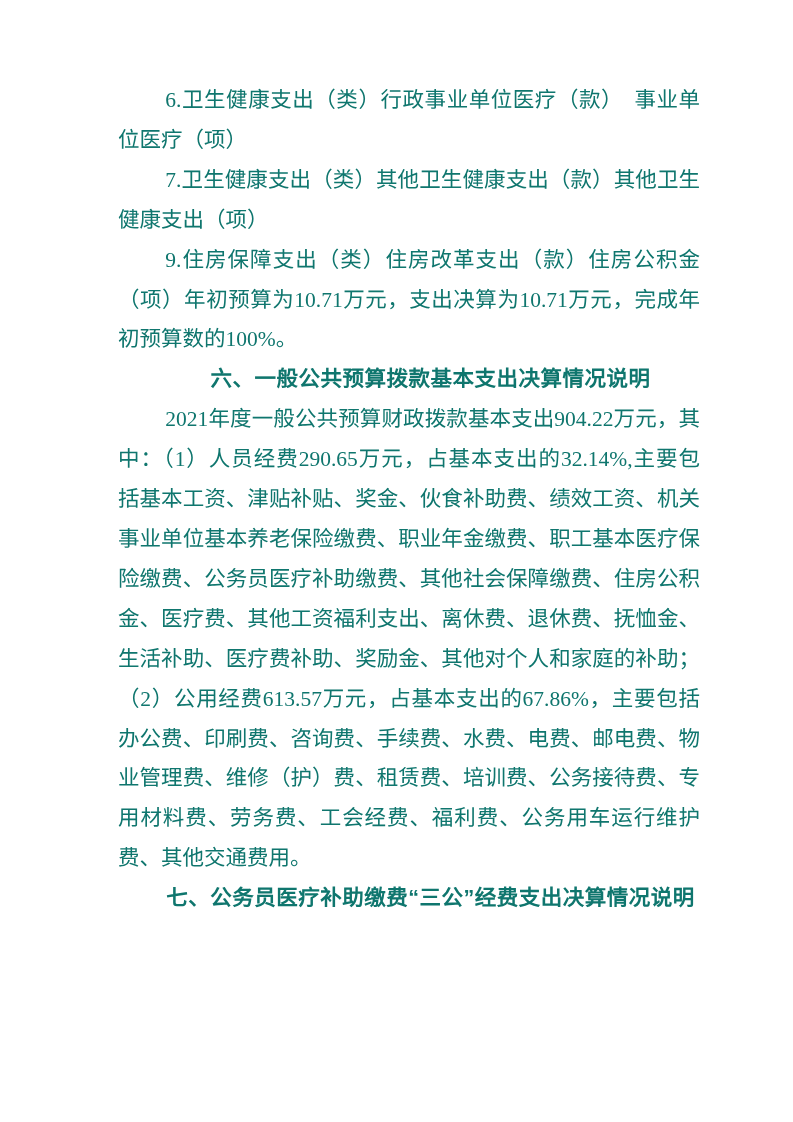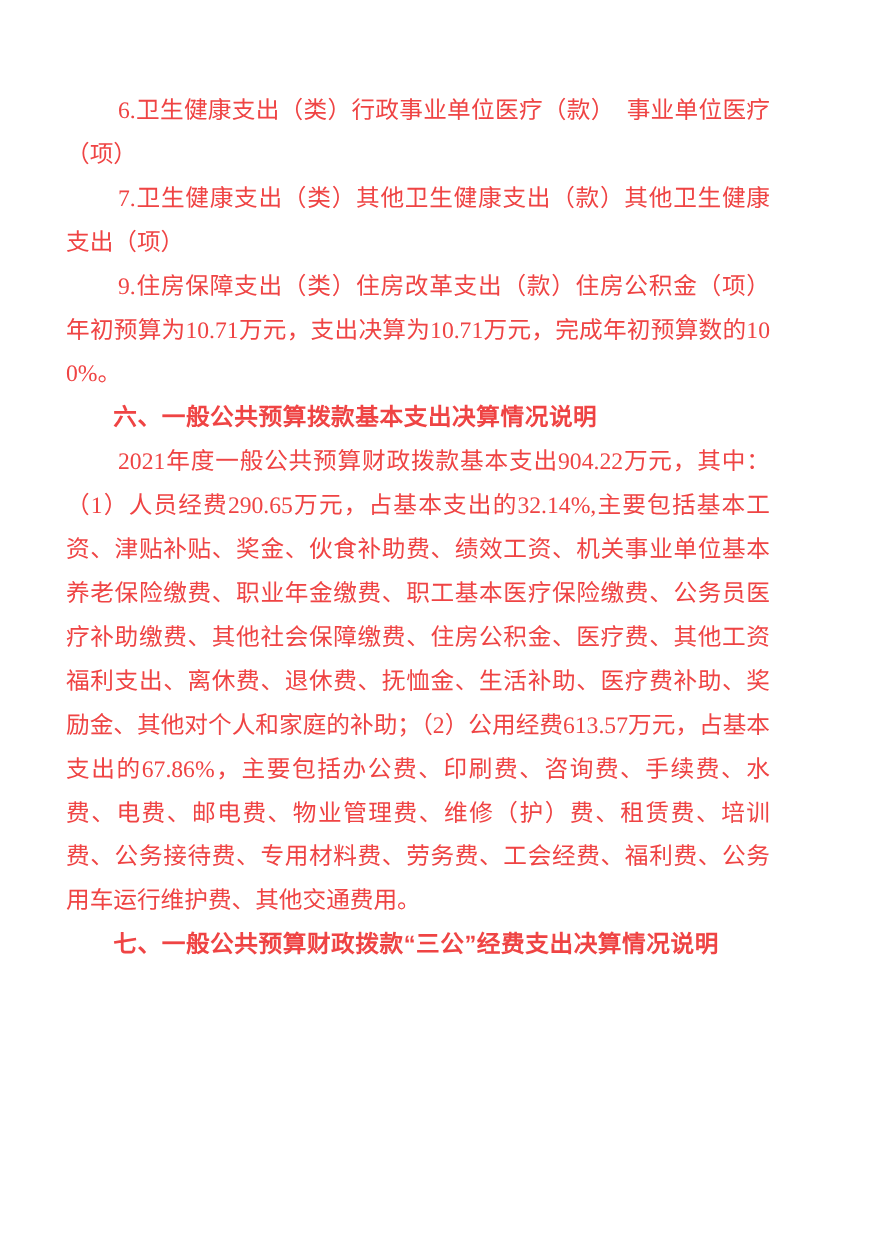--- a/index.html
+++ b/index.html
@@ -8,48 +8,48 @@
     padding: 0;
     background: #ffffff;
   }
   .page {
     position: relative;
     width: 793px;
     height: 1122px;
     box-sizing: border-box;
     margin: 0 auto;
     background: #ffffff;
-    color: #ef4444;
-    padding: 81px 93px 0 60px;
+    color: #0f766e;
+    padding: 81px 93px 0 118px;
     overflow: hidden;
   }
   .para {
     margin: 0;
     font-family: "Liberation Serif", "DejaVu Serif", serif;
     font-size: 21.5px;
     line-height: 39.9px;
     text-align: justify;
     text-justify: inter-ideograph;
     text-indent: 2.2em;
     word-break: break-all;
   }
   .heading {
     margin: 0;
     font-family: "Liberation Sans", "DejaVu Sans", sans-serif;
     font-weight: 700;
     font-size: 21.5px;
     line-height: 39.9px;
     text-indent: 2em;
-    text-align: left;
+    text-align: center;
     letter-spacing: 0.5px;
   }
 </style>
 </head>
 <body>
 
 <div class="page">
   <p class="para">6.卫生健康支出（类）行政事业单位医疗（款）　事业单位医疗（项）</p>
   <p class="para">7.卫生健康支出（类）其他卫生健康支出（款）其他卫生健康支出（项）</p>
   <p class="para">9.住房保障支出（类）住房改革支出（款）住房公积金（项）年初预算为10.71万元，支出决算为10.71万元，完成年初预算数的100%。</p>
   <h3 class="heading">六、一般公共预算拨款基本支出决算情况说明</h3>
   <p class="para">2021年度一般公共预算财政拨款基本支出904.22万元，其中：（1）人员经费290.65万元，占基本支出的32.14%,主要包括基本工资、津贴补贴、奖金、伙食补助费、绩效工资、机关事业单位基本养老保险缴费、职业年金缴费、职工基本医疗保险缴费、公务员医疗补助缴费、其他社会保障缴费、住房公积金、医疗费、其他工资福利支出、离休费、退休费、抚恤金、生活补助、医疗费补助、奖励金、其他对个人和家庭的补助；（2）公用经费613.57万元，占基本支出的67.86%，主要包括办公费、印刷费、咨询费、手续费、水费、电费、邮电费、物业管理费、维修（护）费、租赁费、培训费、公务接待费、专用材料费、劳务费、工会经费、福利费、公务用车运行维护费、其他交通费用。</p>
-  <h3 class="heading">七、一般公共预算财政拨款“三公”经费支出决算情况说明</h3>
+  <h3 class="heading">七、公务员医疗补助缴费“三公”经费支出决算情况说明</h3>
 </div>
 
 </body></html>

